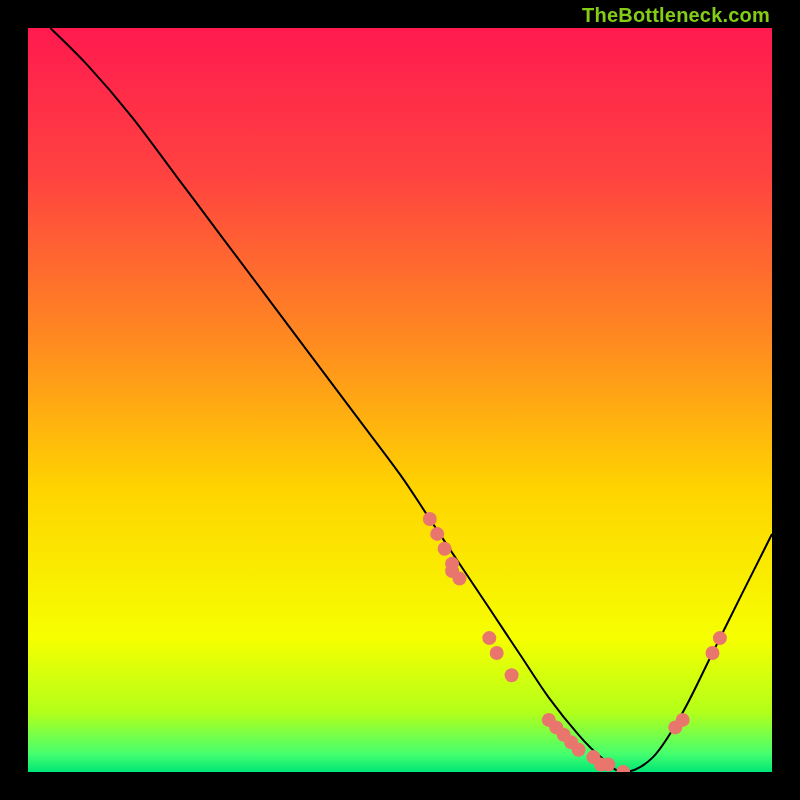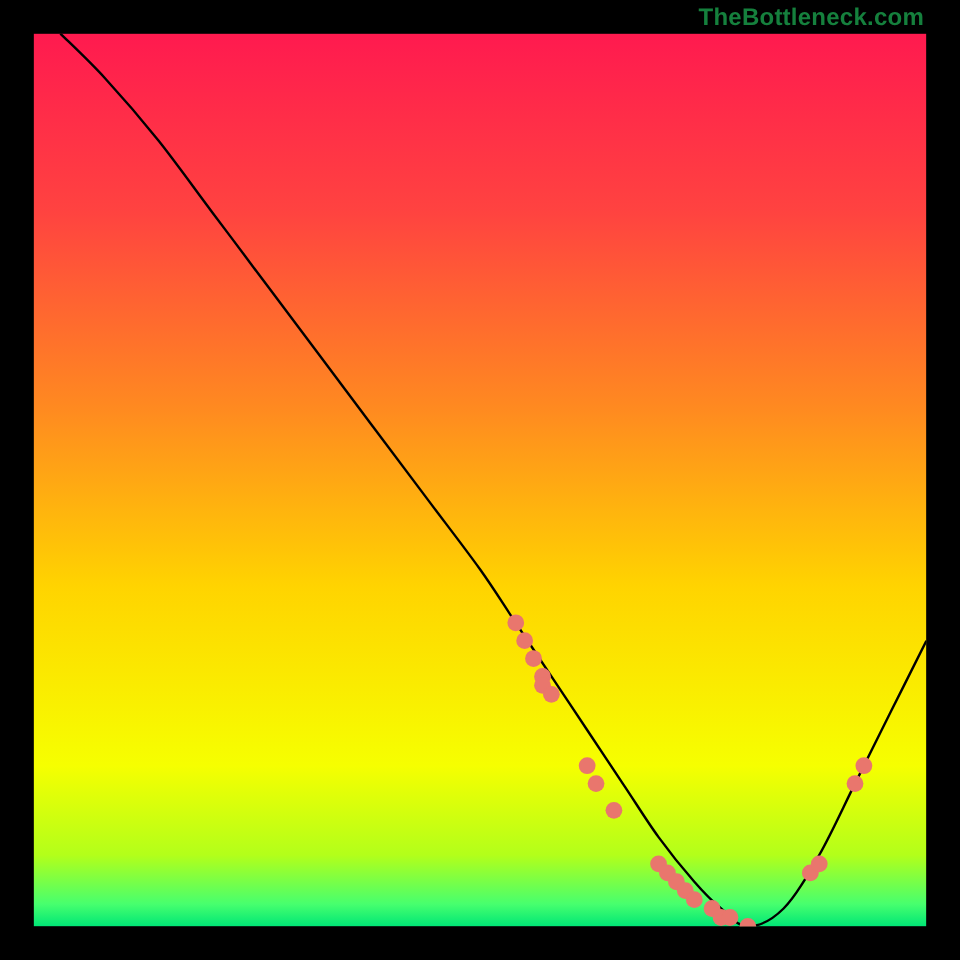--- a/index.html
+++ b/index.html
@@ -26,21 +26,21 @@
     width: 744px;
     height: 744px;
   }
   .plot rect.bg-grad {
     fill: url(#grad);
   }
   .attribution {
     position: absolute;
     top: 4px;
     right: 30px;
-    color: #15803d;
+    color: #84cc16;
     font-size: 20px;
     font-weight: bold;
     letter-spacing: 0.2px;
     user-select: none;
   }
   .curve {
     fill: none;
     stroke: #000;
     stroke-width: 2;
   }

